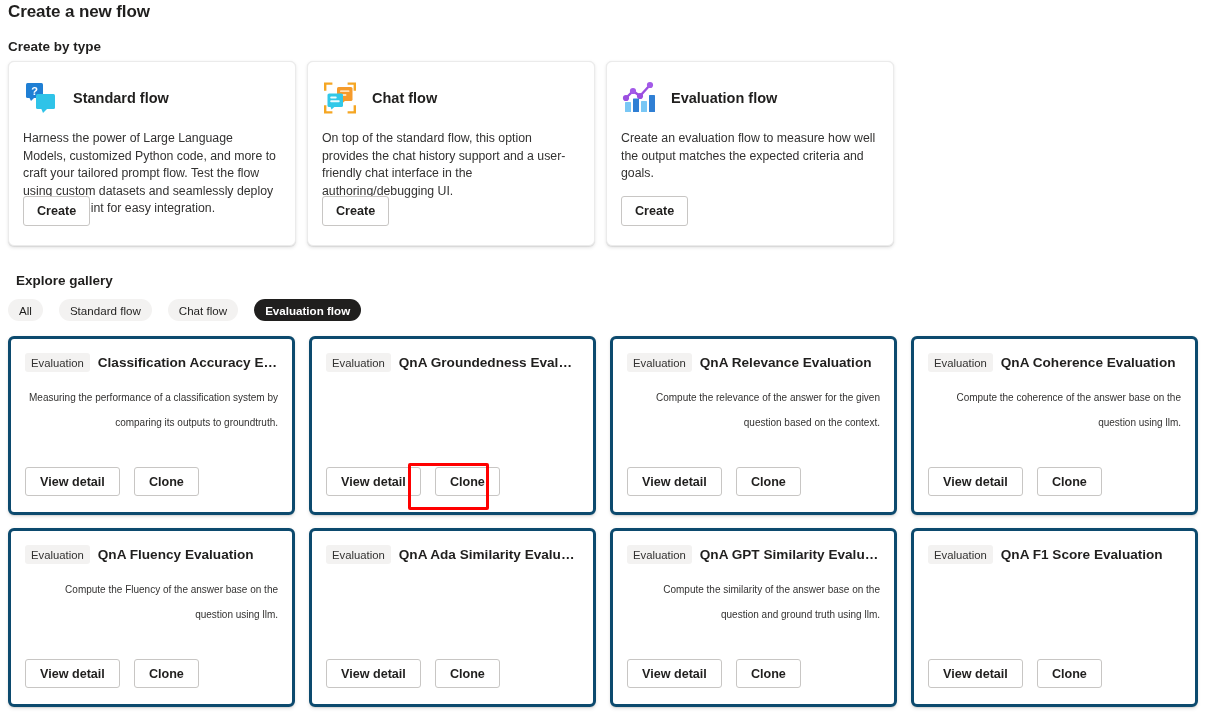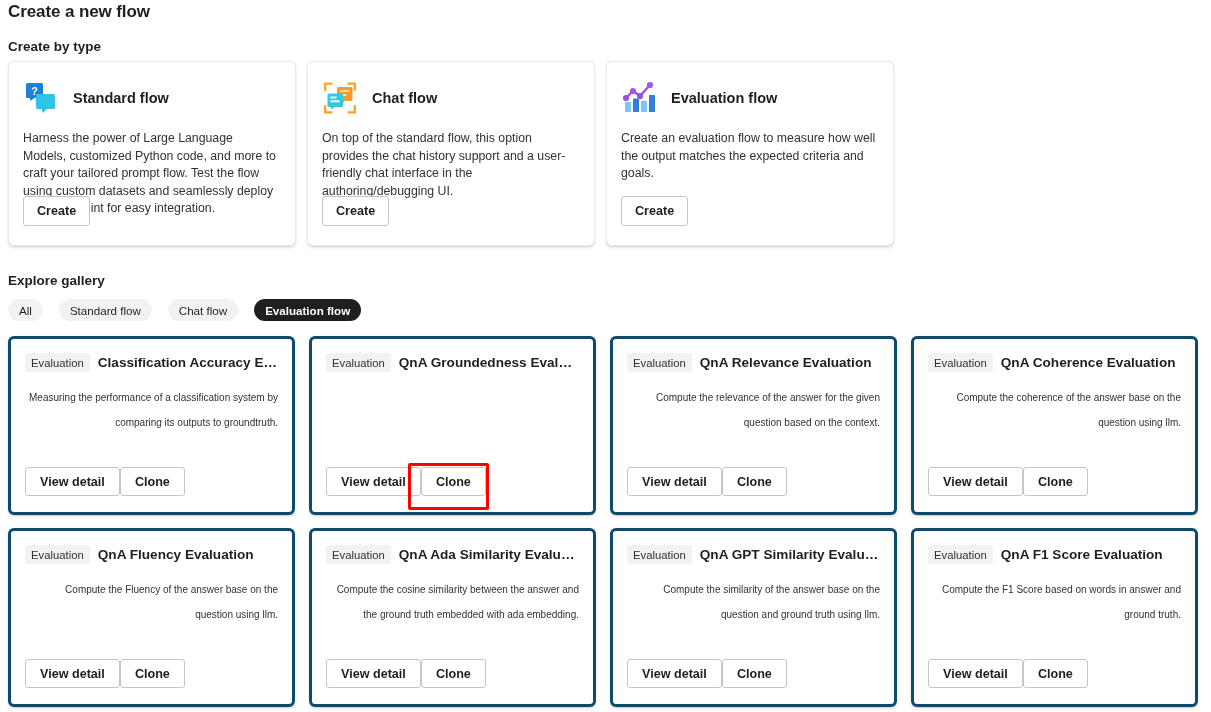--- a/index.html
+++ b/index.html
@@ -16,21 +16,21 @@
   
   .page-title {
     position: absolute; left: 8px; top: 2px;
     font-size: 17px; font-weight: 600; letter-spacing: -0.1px;
     color: #201f1e;
   }
   .section-title {
     font-size: 13.5px; font-weight: 600; color: #201f1e;
   }
   #create-by-type-title { position: absolute; left: 8px; top: 39px; }
-  #explore-gallery-title { position: absolute; left: 8px; top: 273px; }
+  #explore-gallery-title { position: absolute; left: 16px; top: 273px; }
 
   
   .type-row {
     position: absolute; left: 8px; top: 61px;
     display: flex; gap: 11px;
   }
   .type-card {
     width: 288px; height: 185px;
     background: #ffffff;
     border: 1px solid #ebebeb;
@@ -104,21 +104,21 @@
     font-size: 13.6px; font-weight: 600; color: #201f1e;
     white-space: nowrap; overflow: hidden; text-overflow: ellipsis;
     max-width: 200px;
   }
   .g-desc {
     margin-top: 13px;
     font-size: 10px; line-height: 25px; color: #333231; text-align: right;
   }
   .g-actions {
     position: absolute; left: 14px; bottom: 16px;
-    display: flex;  margin-top: 8px;
+    display: flex; gap: 14px; margin-top: 8px;
   }
   .g-actions .btn { height: 29px; padding: 0 14px; }
 
   
   .highlight-box {
     position: absolute;
     border: 3px solid #ff0000;
     border-radius: 2px;
     pointer-events: none;
     z-index: 40;
@@ -269,21 +269,20 @@
         <button class="btn">View detail</button>
         <button class="btn">Clone</button>
       </div>
     </div>
 
     <div class="g-card">
       <div class="g-head">
         <span class="tag">Evaluation</span>
         <span class="g-title">QnA Ada Similarity Evaluation</span>
       </div>
-      <div class="g-desc">Compute the cosine similarity between the answer and the ground truth embedded with ada embedding.</div>
       <div class="g-actions">
         <button class="btn">View detail</button>
         <button class="btn">Clone</button>
       </div>
     </div>
 
     <div class="g-card">
       <div class="g-head">
         <span class="tag">Evaluation</span>
         <span class="g-title">QnA GPT Similarity Evaluation</span>
@@ -293,21 +292,20 @@
         <button class="btn">View detail</button>
         <button class="btn">Clone</button>
       </div>
     </div>
 
     <div class="g-card">
       <div class="g-head">
         <span class="tag">Evaluation</span>
         <span class="g-title">QnA F1 Score Evaluation</span>
       </div>
-      <div class="g-desc">Compute the F1 Score based on words in answer and ground truth.</div>
       <div class="g-actions">
         <button class="btn">View detail</button>
         <button class="btn">Clone</button>
       </div>
     </div>
 
   </div>
 
   <div class="highlight-box" id="highlight-box" style="left: 408px; top: 463px; width: 81px; height: 47px; border-color: rgb(255, 0, 0);"></div>
 

